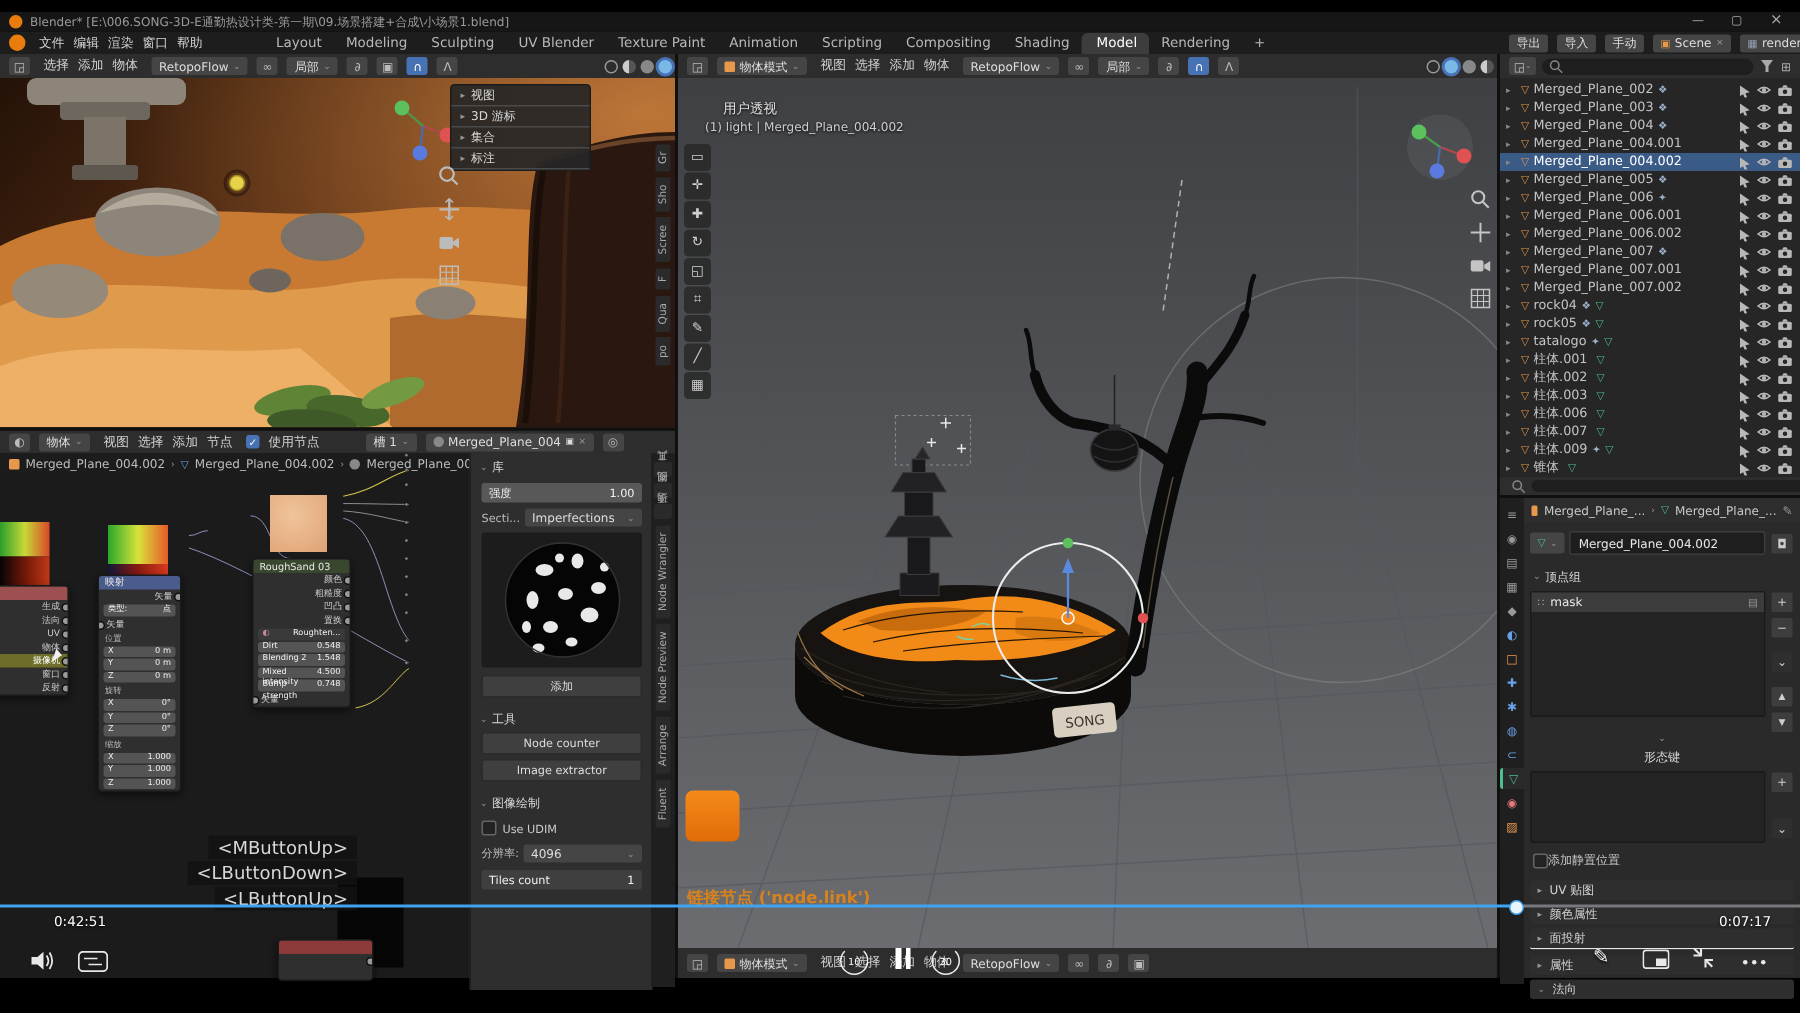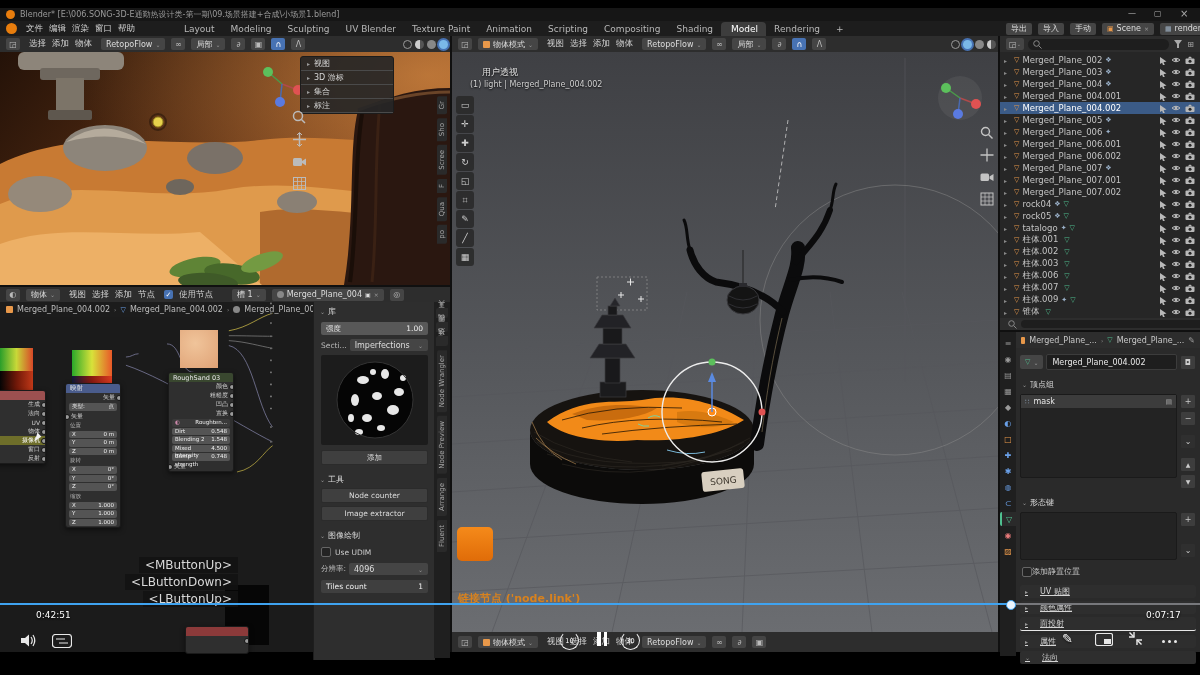--- a/index.html
+++ b/index.html
@@ -42,21 +42,21 @@
   .nrow{height:9px;display:flex;align-items:center;justify-content:flex-end;padding:0 5px;font-size:6px;color:#ccc;position:relative;white-space:nowrap;}
   .nrow.left{justify-content:flex-start;}
   .nrow.hot{background:#6e6e2a;color:#fff;}
   .vrow{display:flex;justify-content:space-between;background:#545454;border-radius:2px;margin:1px 3px;padding:0 3px;font-size:5.5px;height:7.5px;line-height:7.5px;color:#f0f0f0;}
   .sock{position:absolute;width:4px;height:4px;border-radius:50%;background:#9a9a9a;border:1px solid #111;}
   .seclab{font-size:5.5px;color:#bbb;padding:1px 4px;}
   
   .ptab{width:15px;height:14px;display:flex;align-items:center;justify-content:center;font-size:8px;color:#9a9a9a;}
   .ptab.o{color:#e8984a;}.ptab.b{color:#6aa0e8;}.ptab.gr{color:#4fbf8f;}.ptab.rd{color:#e87a7a;}
   .ptab.act{background:#2a2a2a;border-left:2px solid #4fbf8f;border-radius:2px 0 0 2px;}
-  .collapse{display:flex;align-items:center;gap:12px;height:13px;background:#2e2e2e;border-radius:2px;padding:0 5px;font-size:8px;color:#d4d4d4;text-decoration:underline;}
+  .collapse{display:flex;align-items:center;gap:5px;height:13px;background:#2e2e2e;border-radius:2px;padding:0 5px;font-size:8px;color:#d4d4d4;}
   .carr{font-size:6px;color:#999;}
   .sqbtn{width:14px;height:13px;background:#3d3d3d;border:1px solid #2a2a2a;border-radius:2px;display:flex;align-items:center;justify-content:center;font-size:8px;color:#ccc;}
   
   .sckey{position:absolute;right:962px;background:rgba(18,18,18,.88);color:#d8d8d8;font-size:12px;padding:0 6px;line-height:16px;white-space:nowrap;}
   .seek{width:17px;height:17px;border:1.5px solid #eee;border-top-color:transparent;border-radius:50%;display:flex;align-items:center;justify-content:center;font-size:6.5px;color:#fff;}
   .timetxt{color:#fff;font-size:9px;text-shadow:0 1px 2px #000;}
   .toolbtn{width:18px;height:18px;background:rgba(40,40,40,.85);border-radius:3px;display:flex;align-items:center;justify-content:center;font-size:9px;color:#cfcfcf;margin-bottom:1px;}
   .statitem{display:flex;align-items:center;gap:5px;font-size:8.5px;color:#9c9c9c;position:absolute;top:3px;}
   .mouseic{width:7px;height:10px;border:1px solid #8a8a8a;border-radius:3px;position:relative;}
   .mouseic::after{content:"";position:absolute;left:3px;top:0;width:1px;height:4px;background:#8a8a8a;}
@@ -277,21 +277,21 @@
 
       <span class="mi">视图</span>
           <span class="mi">选择</span>
           <span class="mi">添加</span>
           <span class="mi">节点</span>
         </div>
       <span class="r" style="gap:3px;">
         <span style="width:9px;height:9px;background:#4772b3;border-radius:2px;color:#fff;font-size:7px;display:flex;align-items:center;justify-content:center;">✓</span>
         <span class="mi">使用节点</span>
       </span>
-      <span class="dd" style="margin-left:10px;">
+      <span class="dd" style="margin-left:22px;">
           <span>槽 1</span>
           <span class="cv">⌄</span>
         </span>
       <span class="dd">
           <span class="sball" style="width:7px;height:7px;"></span>
           <span>Merged_Plane_004</span>
           <span style="font-size:6px;">▣</span>
           <span class="cv">×</span>
         </span>
       <span class="chip">◎</span>
@@ -1347,21 +1347,21 @@
           </div>
         </div>
         <div style="display:flex;flex-direction:column;gap:2px;">
           <span class="sqbtn">+</span>
           <span class="sqbtn">−</span>
           <span class="sqbtn" style="margin-top:6px;background:#2f2f2f;">⌄</span>
           <span class="sqbtn" style="margin-top:6px;font-size:6px;">▲</span>
           <span class="sqbtn" style="font-size:6px;">▼</span>
         </div>
       </div>
-      <div class="ph" style="padding:0 6px;margin-top:8px;">
+      <div class="ph" style="padding:0 6px;flex-direction:column;">
           <span class="cv">⌄</span>
           <span>形态键</span>
         </div>
       <div class="r" style="margin:4px 4px 0;align-items:flex-start;gap:3px;">
         <div style="flex:1;height:46px;background:#232323;border:1px solid #1a1a1a;border-radius:2px;"></div>
         <div style="display:flex;flex-direction:column;gap:2px;">
           <span class="sqbtn">+</span>
           <span class="sqbtn" style="margin-top:14px;background:#2f2f2f;">⌄</span>
         </div>
       </div>

